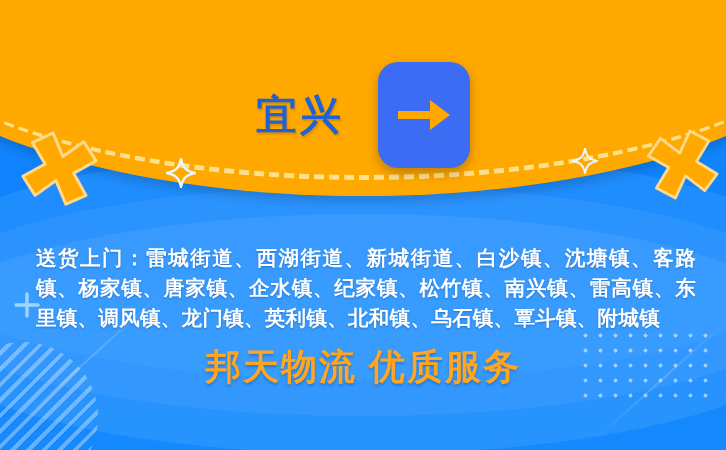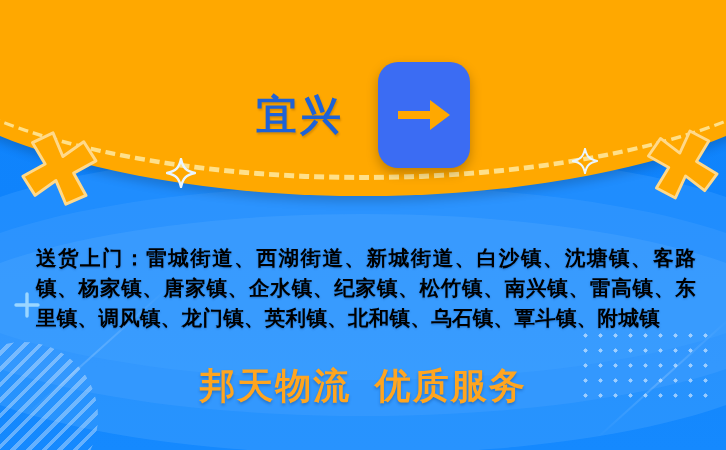--- a/index.html
+++ b/index.html
@@ -138,45 +138,45 @@
     background-size: 15px 15px;
     z-index: 2;
   }
 
   
   .body-text {
     position: absolute;
     top: 243px;
     left: 36px;
     width: 660px;
-    color: #000000;
+    color: #ffffff;
     font-size: 20.5px;
     font-weight: bold;
     line-height: 30px;
     letter-spacing: .3px;
     text-align: justify;
     text-shadow: 0 1px 2px rgba(0,50,110,.35);
     z-index: 7;
     font-family: "Liberation Serif", "DejaVu Serif", serif;
   }
 
   .slogan {
     position: absolute;
-    top: 368px;
+    top: 346px;
     left: 0;
     width: 726px;
     text-align: center;
     color: #FFA51F;
     font-size: 36px;
     font-weight: bold;
     letter-spacing: 2px;
     line-height: 1.15;
     z-index: 7;
     text-shadow: 0 2px 3px rgba(0,40,100,.30);
-    font-family: Liberation Mono, monospace;
+    font-family: Liberation Sans, sans-serif;
   }
 </style>
 </head>
 <body>
 
 <div id="banner">
 
   <div class="bg-base"></div>
   <div class="wave wave-a"></div>
   <div class="wave wave-b"></div>

